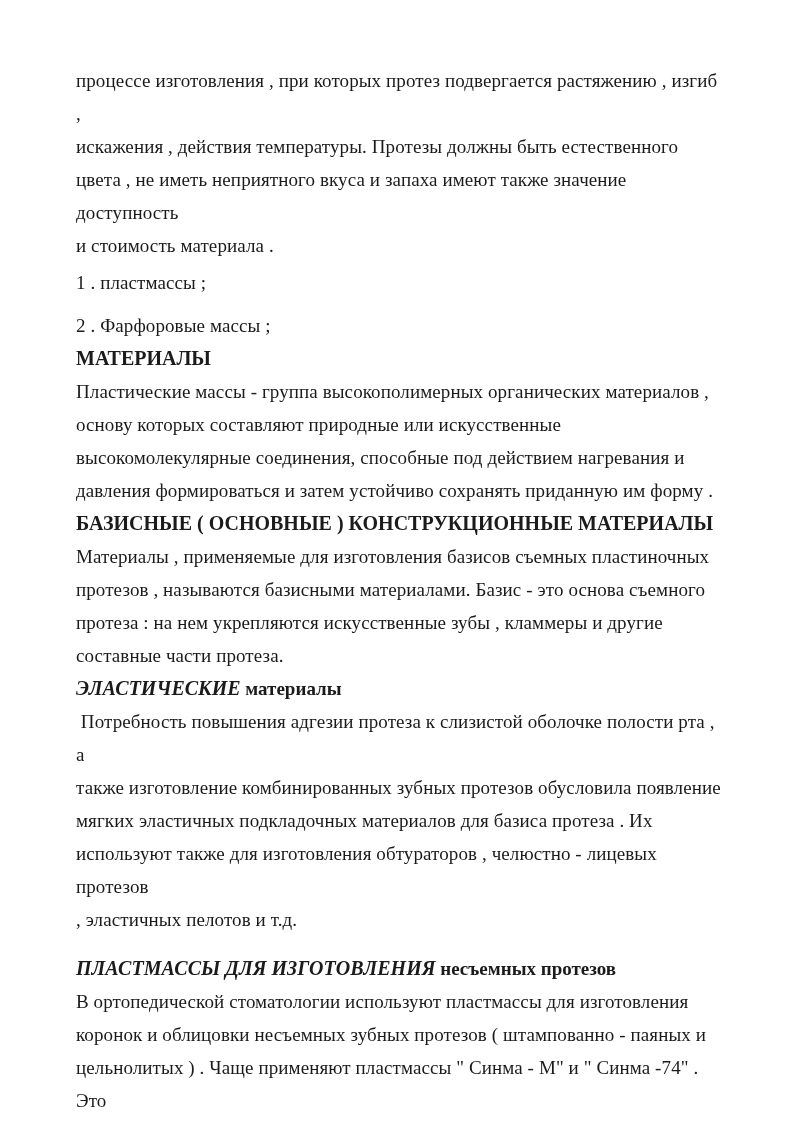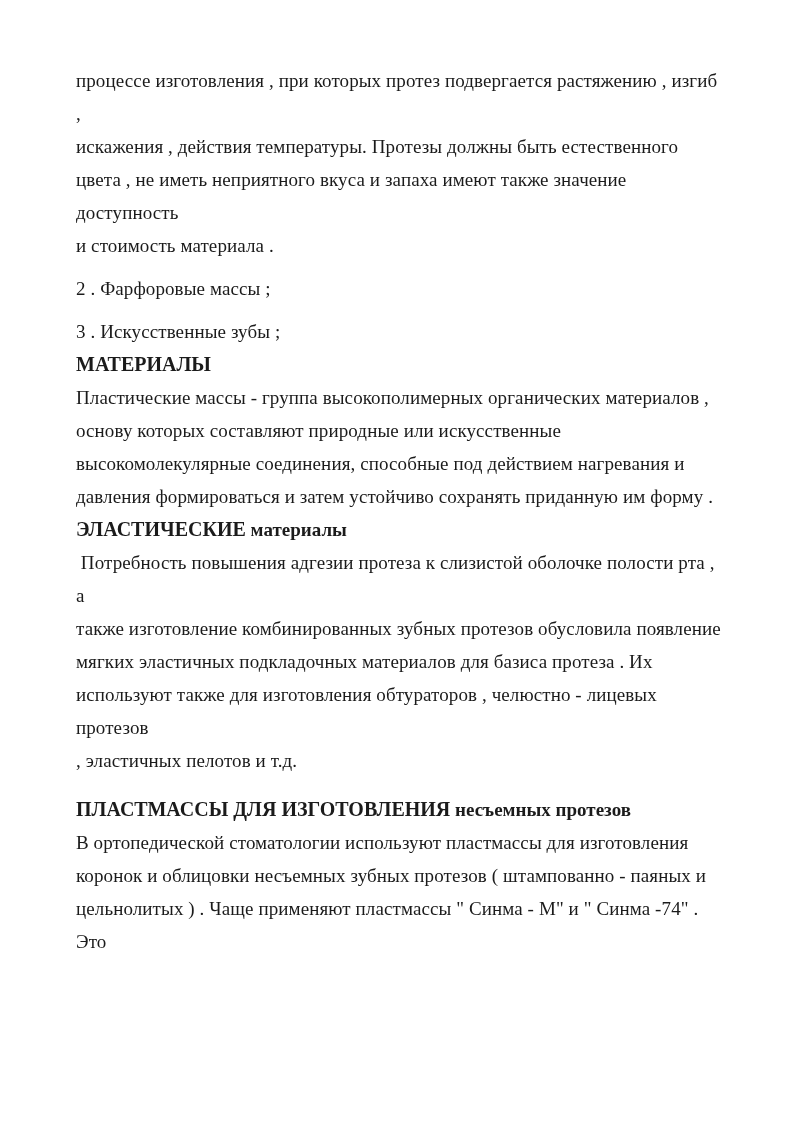--- a/index.html
+++ b/index.html
@@ -35,49 +35,54 @@
   }
   .list-item { margin-top: 10px; }
   .list-item.first { margin-top: 4px; }
   .heading {
     font-weight: bold;
     font-size: 20px;
     line-height: 33px;
     margin: 0;
     white-space: pre-wrap;
   }
-  .heading .caps-part { font-size: 20px; }
+  .heading .caps-part { font-size: 20px; font-style: italic; }
   .heading .lower-part { font-size: 19px; text-align: right; }
   .heading.spaced-above { margin-top: 16px; }
 </style>
 </head>
 <body>
 
 <div class="page">
 
   <p class="block para">процессе изготовления , при которых протез подвергается растяжению , изгиб ,
 искажения , действия температуры. Протезы должны быть естественного
 цвета , не иметь неприятного вкуса и запаха имеют также значение доступность
 и стоимость материала .</p>
 
 
+  <p class="block list-item first">1 . пластмассы ;</p>
 
   <p class="block list-item">2 . Фарфоровые массы ;</p>
 
-  <p class="block list-item">3 . Искусственные зубы ;</p>
 
 
   <h2 class="heading">МАТЕРИАЛЫ</h2>
 
   <p class="block para">Пластические массы - группа высокополимерных органических материалов ,
 основу которых составляют природные или искусственные
 высокомолекулярные соединения, способные под действием нагревания и
 давления формироваться и затем устойчиво сохранять приданную им форму .</p>
 
+  <h2 class="heading">БАЗИСНЫЕ ( ОСНОВНЫЕ ) КОНСТРУКЦИОННЫЕ МАТЕРИАЛЫ</h2>
 
+  <p class="block para">Материалы , применяемые для изготовления базисов съемных пластиночных
+протезов , называются базисными материалами. Базис - это основа съемного
+протеза : на нем укрепляются искусственные зубы , кламмеры и другие
+составные части протеза.</p>
 
   <h2 class="heading"><span class="caps-part">ЭЛАСТИЧЕСКИЕ</span><span class="lower-part"> материалы</span></h2>
 
   <p class="block para"> Потребность повышения адгезии протеза к слизистой оболочке полости рта , а
 также изготовление комбинированных зубных протезов обусловила появление
 мягких эластичных подкладочных материалов для базиса протеза . Их
 используют также для изготовления обтураторов , челюстно - лицевых протезов
 , эластичных пелотов и т.д.</p>
 
   <h2 class="heading spaced-above"><span class="caps-part">ПЛАСТМАССЫ ДЛЯ ИЗГОТОВЛЕНИЯ</span><span class="lower-part"> несъемных протезов</span></h2>

